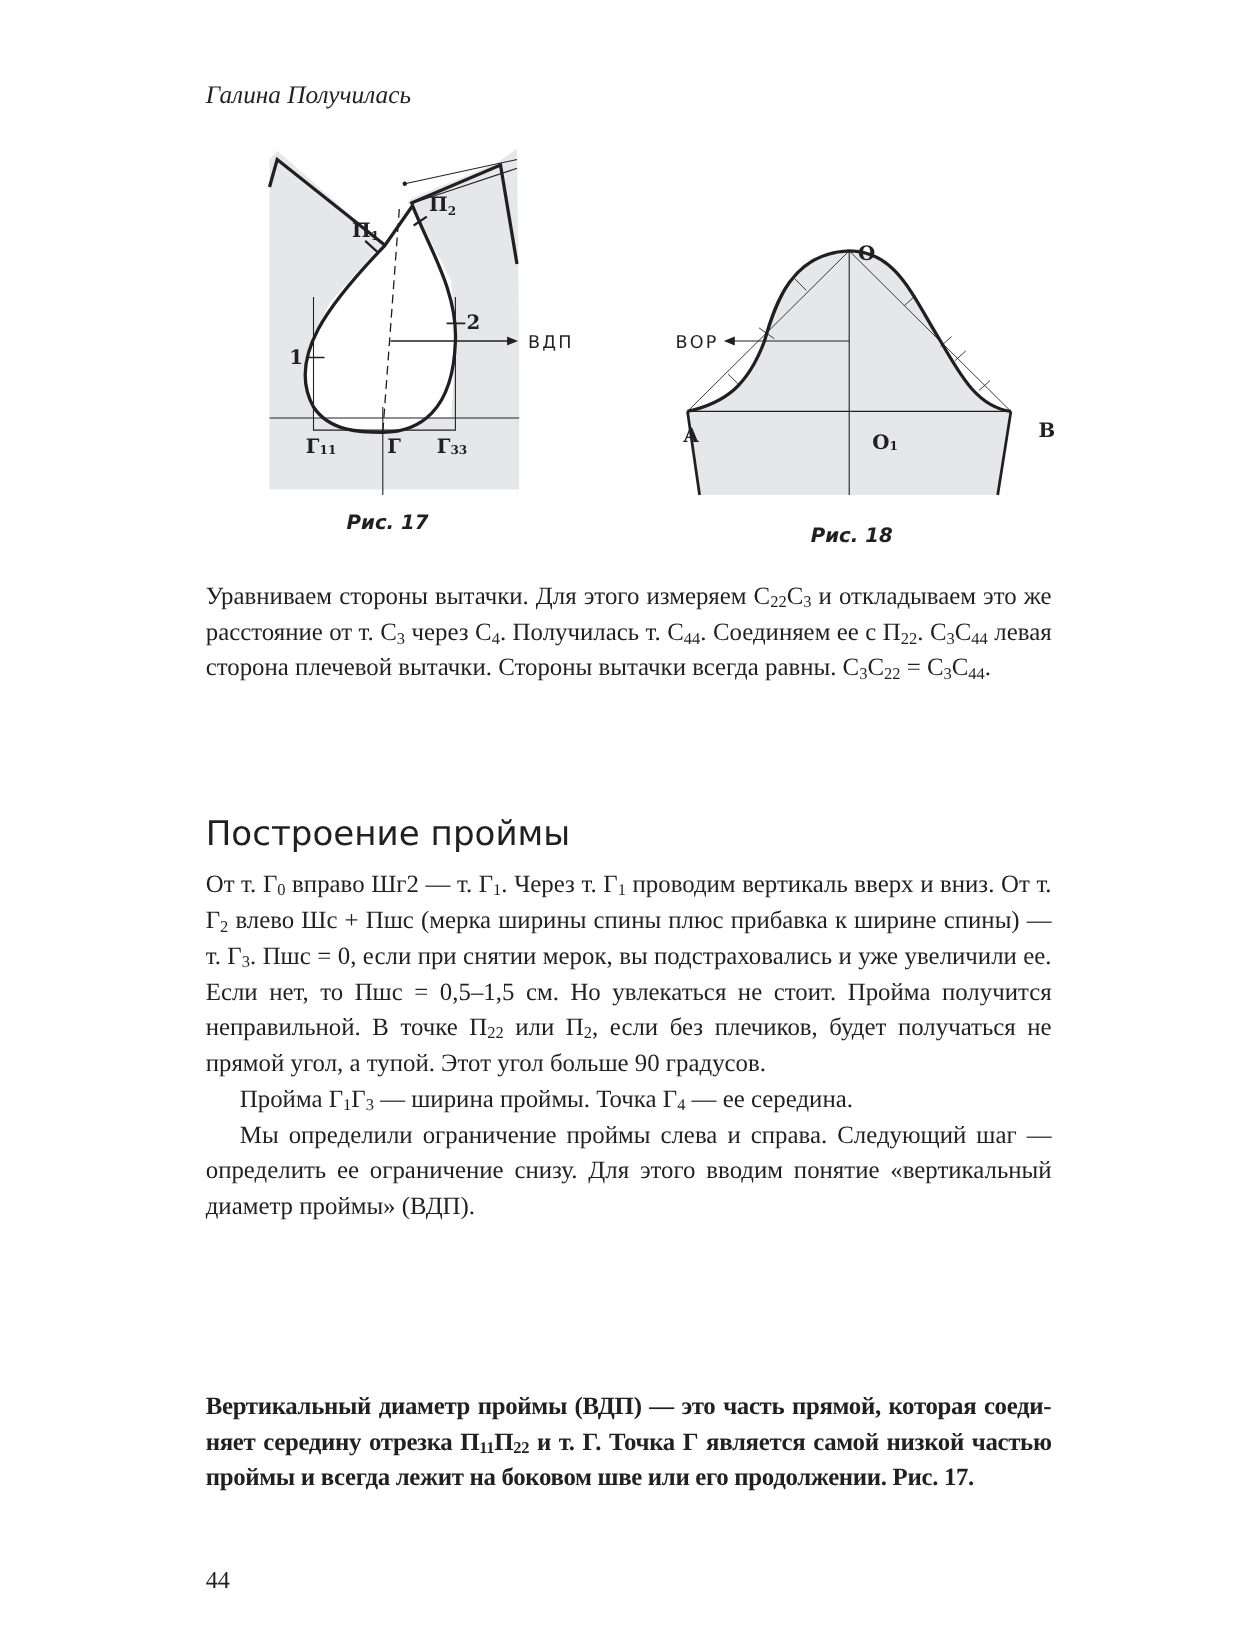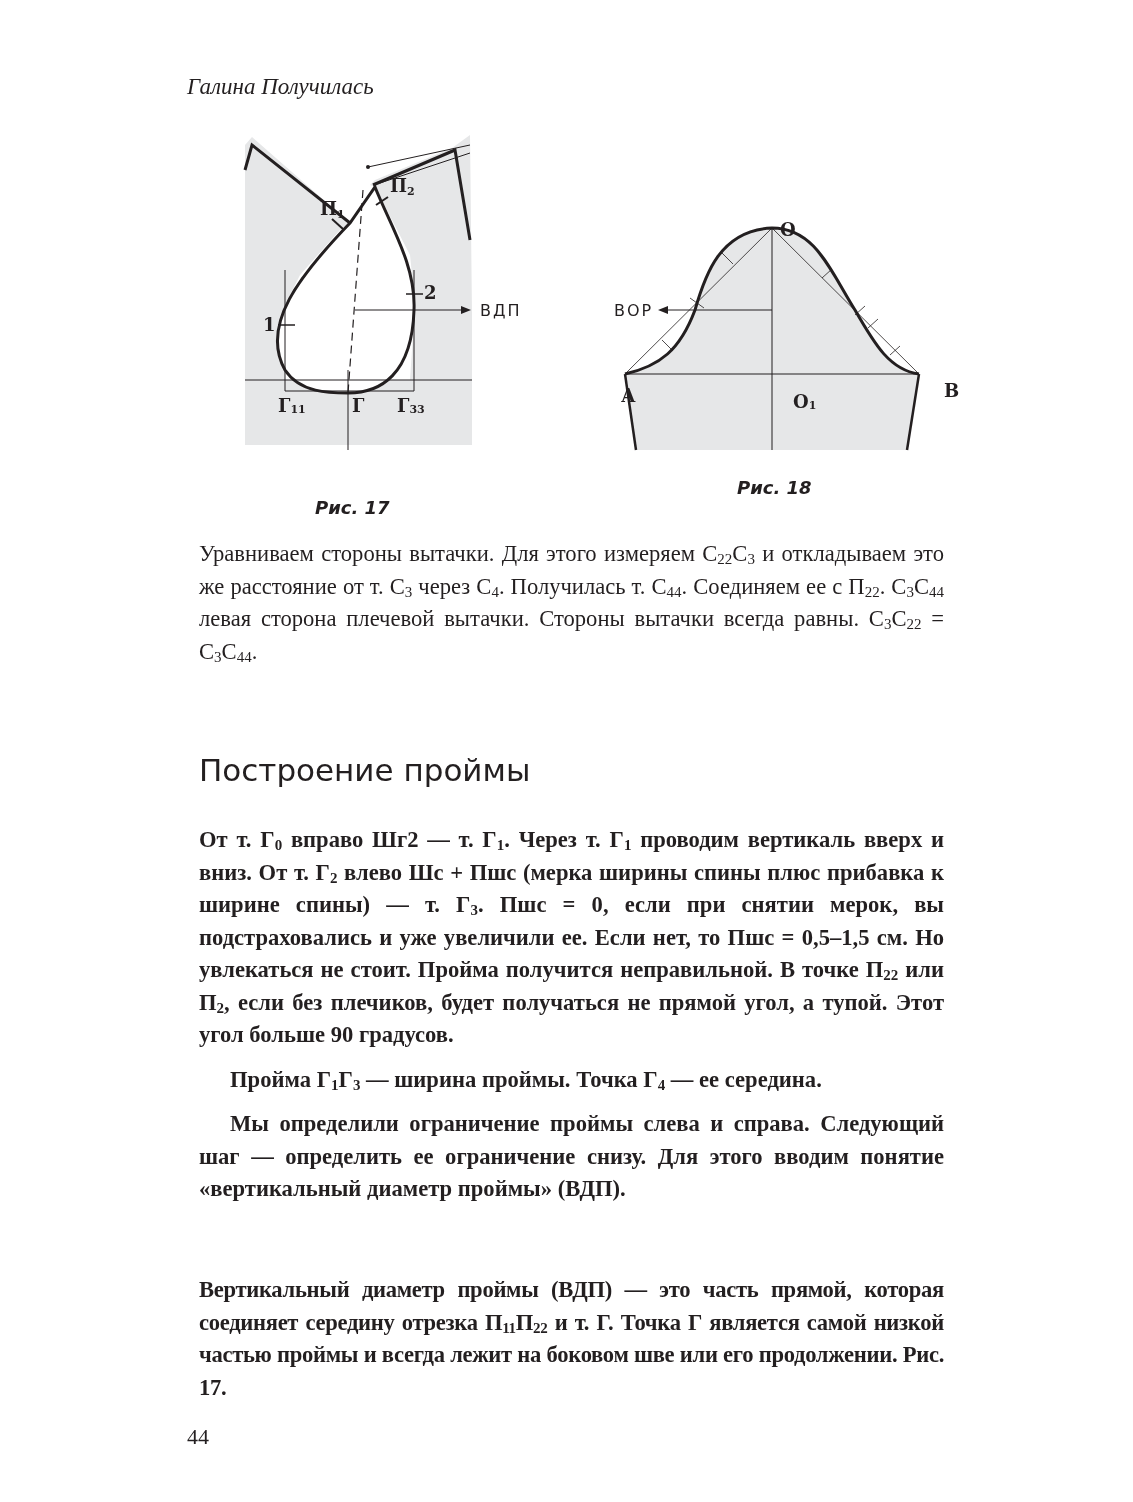--- a/index.html
+++ b/index.html
@@ -16,27 +16,27 @@
   .caption {
     position: absolute; top: 465px;
     font-family: "DejaVu Sans", sans-serif; font-weight: bold; font-style: italic;
     font-size: 18px; color: #231f20;
   }
   .body-text {
     position: absolute; left: 187px; width: 769px;
     font-family: "Liberation Serif", "DejaVu Serif", serif;
     font-size: 22.6px; line-height: 32.5px; text-align: justify; color: #231f20;
   }
-  .body-text p { margin: 12px; }
+  .body-text p { margin: 0; }
   .body-text p.indent { text-indent: 31px; }
   .body-text sub { font-size: 15px; vertical-align: -3px; line-height: 0; }
   .section-heading {
     position: absolute; left: 187px; top: 740px;
     font-family: "DejaVu Sans", sans-serif; font-size: 31px; font-weight: normal; color: #231f20;
-    margin: 12px;
+    margin: 0;
   }
   .definition { font-weight: bold; letter-spacing: -0.3px; }
   .page-number {
     position: absolute; left: 187px; top: 1424px;
     font-family: "Liberation Serif", "DejaVu Serif", serif; font-size: 22px; color: #231f20;
   }
 </style>
 </head>
 <body>
 
@@ -74,21 +74,21 @@
     <text class="fig-label" x="80" y="80" font-size="18"><tspan>П</tspan><tspan font-size="11" dy="3">1</tspan></text>
     <text class="fig-label" x="150" y="57" font-size="18"><tspan>П</tspan><tspan font-size="11" dy="3">2</tspan></text>
     <text class="fig-label" x="23" y="196" font-size="18">1</text>
     <text class="fig-label" x="184" y="164" font-size="18">2</text>
     <text class="fig-sans" x="240" y="181" font-size="16" letter-spacing="2">ВДП</text>
     <text class="fig-label" x="38" y="277" font-size="18"><tspan>Г</tspan><tspan font-size="11" dy="1">11</tspan></text>
     <text class="fig-label" x="112" y="277" font-size="18">Г</text>
     <text class="fig-label" x="157" y="277" font-size="18"><tspan>Г</tspan><tspan font-size="11" dy="1">33</tspan></text>
   </svg>
 </div>
-<div class="caption" style="left:315px;margin-top:32px;">Рис. 17</div>
+<div class="caption" style="left:315px;">Рис. 17</div>
 
 <div class="fig" style="left:600px; top:200px;">
   <svg width="380" height="260" viewBox="0 0 380 260">
 
     <path d="M 25,174 C 60,166 80,150 95,110 C 105,75 120,30 172,28 C 215,28 230,70 255,110 C 275,145 290,170 319,174 L 307,250 L 36,250 Z" fill="#e6e7e8"></path>
 
     <path d="M 25,174 C 60,166 80,150 95,110 C 105,75 120,30 172,28 C 215,28 230,70 255,110 C 275,145 290,170 319,174" fill="none" stroke="#231f20" stroke-width="3"></path>
 
     <line x1="25" y1="174" x2="36" y2="250" stroke="#231f20" stroke-width="2.5"></line>
     <line x1="319" y1="174" x2="307" y2="250" stroke="#231f20" stroke-width="2.5"></line>
@@ -117,21 +117,21 @@
   </svg>
 </div>
 <div class="caption" style="left:737px;margin-top:12px;">Рис. 18</div>
 
 <div class="body-text" style="top:526px;">
   <p><span>Уравниваем стороны вытачки. Для этого измеряем С</span><sub>22</sub><span>С</span><sub>3</sub><span> и откладываем это же расстояние от т. С</span><sub>3</sub><span> через С</span><sub>4</sub><span>. Получилась т. С</span><sub>44</sub><span>. Соединяем ее с П</span><sub>22</sub><span>. С</span><sub>3</sub><span>С</span><sub>44</sub><span> левая сторона плечевой вытачки. Стороны вытачки всегда равны. С</span><sub>3</sub><span>С</span><sub>22</sub><span> = С</span><sub>3</sub><span>С</span><sub>44</sub><span>.</span></p>
 </div>
 
 <h2 class="section-heading">Построение проймы</h2>
 
-<div class="body-text" style="top:812px;font-weight:bold;">
+<div class="body-text" style="top:788px;">
   <p><span>От т. Г</span><sub>0</sub><span> вправо Шг2 — т. Г</span><sub>1</sub><span>. Через т. Г</span><sub>1</sub><span> проводим вертикаль вверх и вниз. От т. Г</span><sub>2</sub><span> влево Шс + Пшс (мерка ширины спины плюс прибавка к ширине спины) — т. Г</span><sub>3</sub><span>. Пшс = 0, если при снятии мерок, вы подстраховались и уже увеличили ее. Если нет, то Пшс = 0,5–1,5 см. Но увлекаться не стоит. Пройма получится неправильной. В точке П</span><sub>22</sub><span> или П</span><sub>2</sub><span>, если без плечиков, будет по­лучаться не прямой угол, а тупой. Этот угол больше 90 градусов.</span></p>
   <p class="indent"><span>Пройма Г</span><sub>1</sub><span>Г</span><sub>3</sub><span> — ширина проймы. Точка Г</span><sub>4</sub><span> — ее середина.</span></p>
   <p class="indent"><span>Мы определили ограничение проймы слева и справа. Следующий шаг — определить ее ограничение снизу. Для этого вводим понятие «вертикаль­ный диаметр проймы» (ВДП).</span></p>
 </div>
 
 <div class="body-text definition" style="top:1262px;">
   <p><span>Вертикальный диаметр проймы (ВДП) — это часть прямой, которая соеди­няет середину отрезка П</span><sub>11</sub><span>П</span><sub>22</sub><span> и т. Г. Точка Г является самой низкой частью проймы и всегда лежит на боковом шве или его продолжении. Рис. 17.</span></p>
 </div>
 
 <div class="page-number">44</div>

